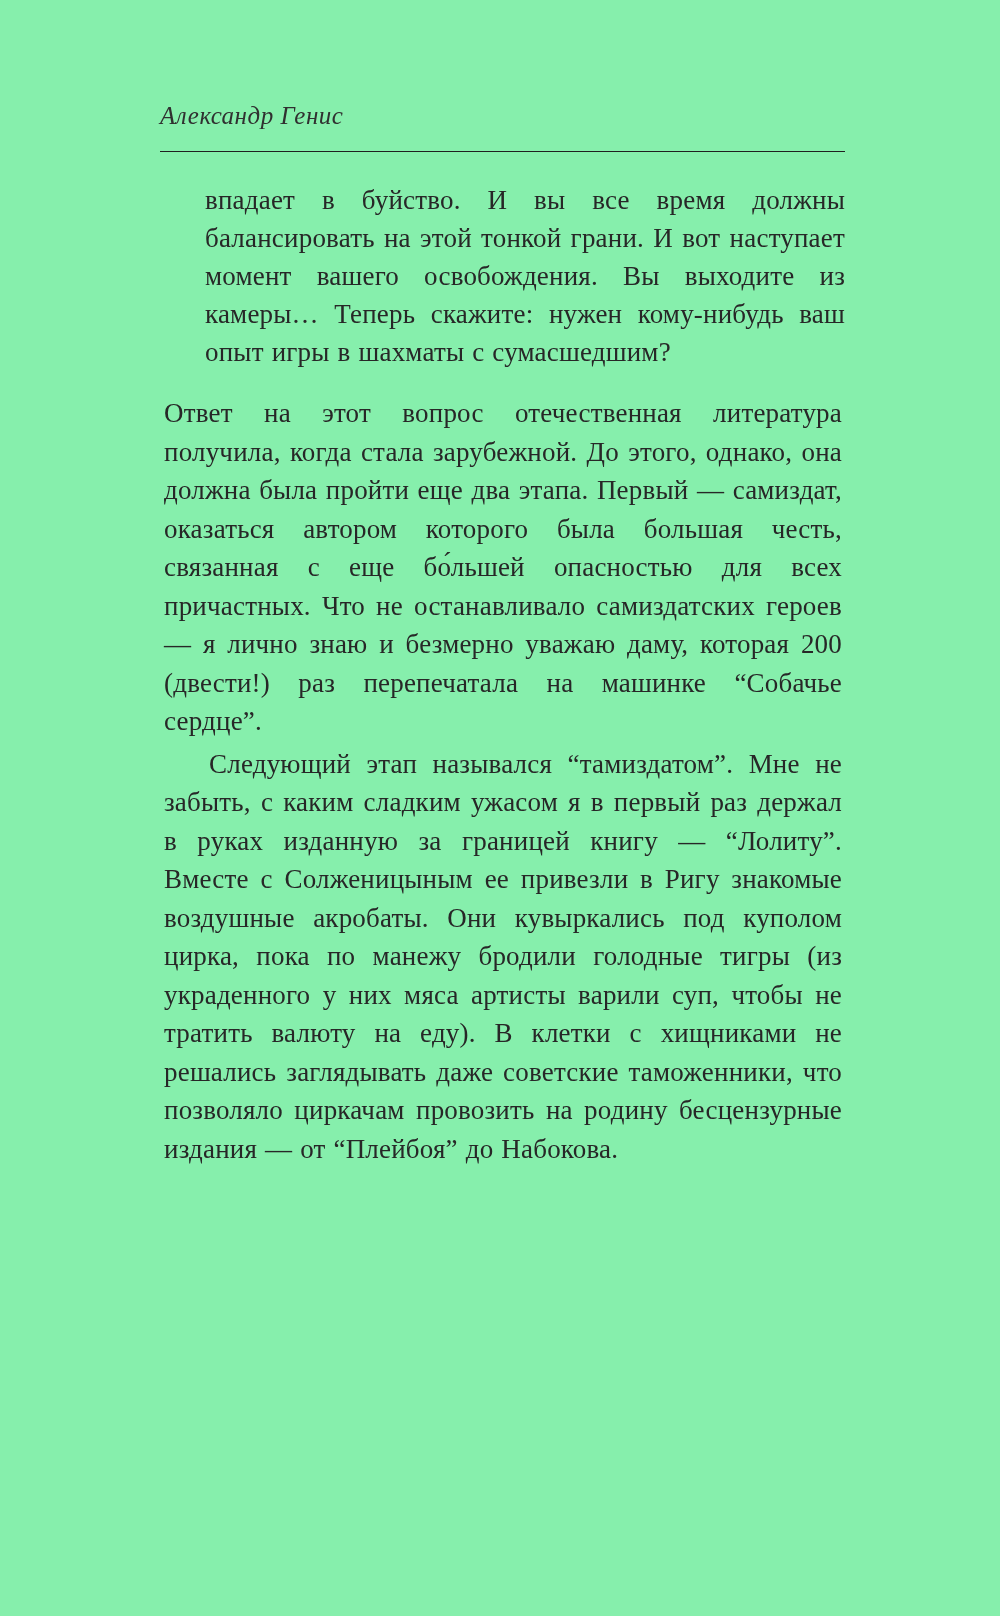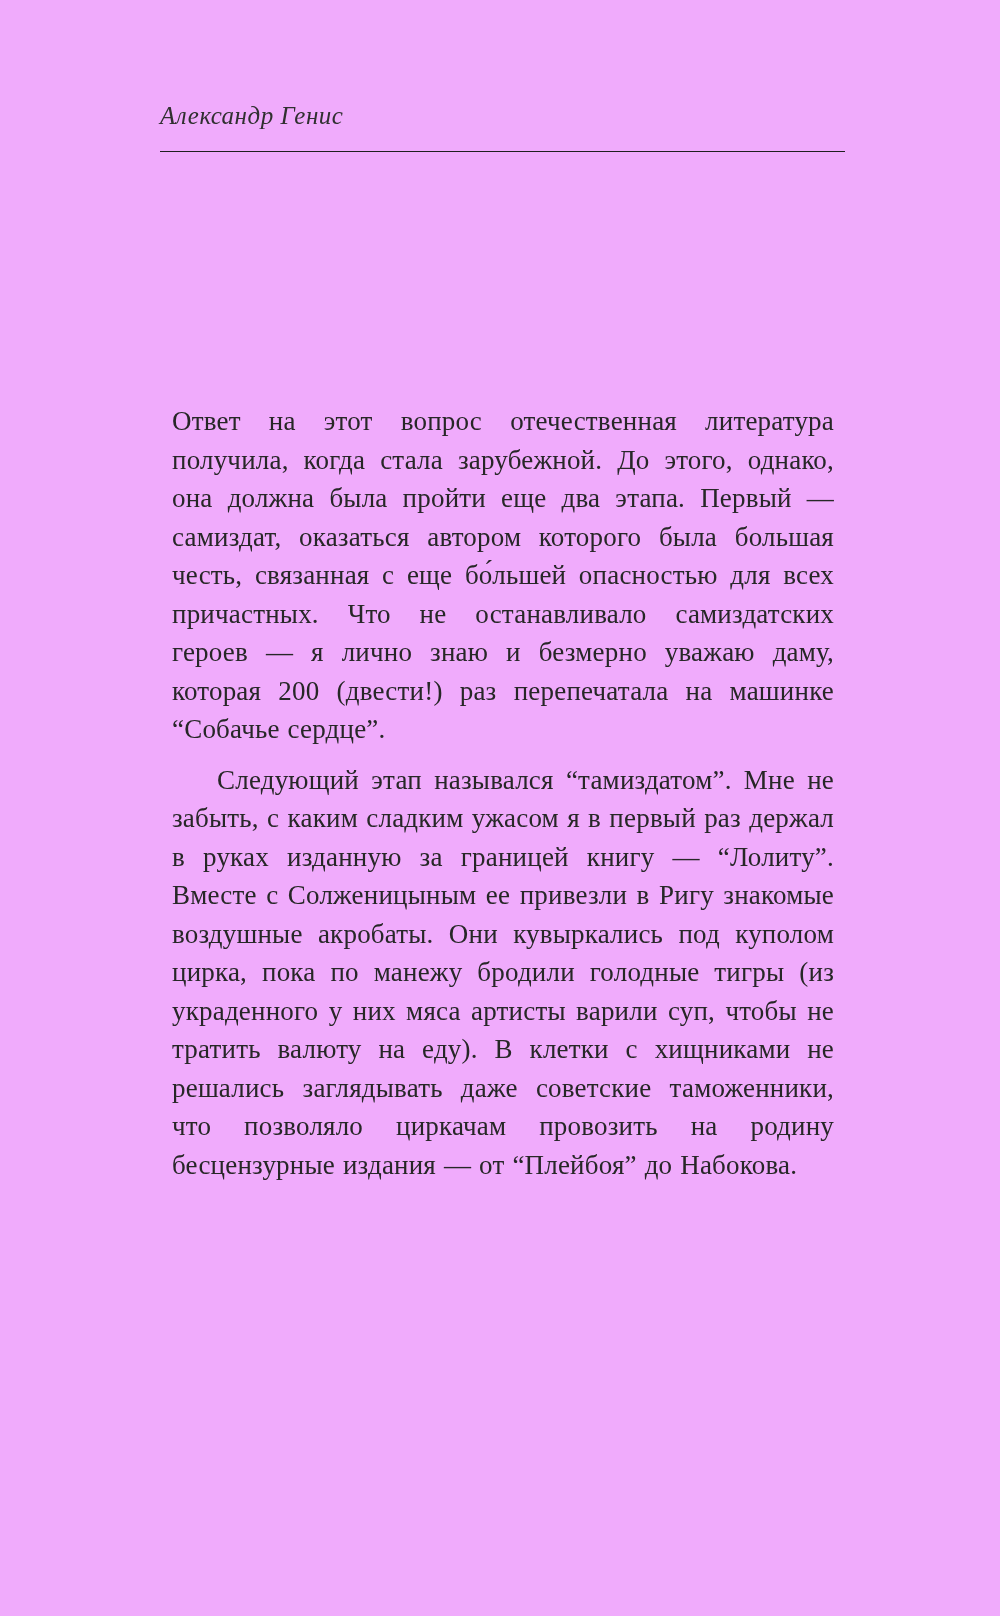--- a/index.html
+++ b/index.html
@@ -4,21 +4,21 @@
 <style>
   html, body {
     margin: 0;
     padding: 0;
     background: #ffffff;
   }
   .page {
     position: relative;
     width: 1000px;
     height: 1616px;
-    background: #f0abfc;
+    background: #86efac;
     color: #242424;
     font-family: "Liberation Serif", "DejaVu Serif", serif;
     overflow: hidden;
   }
   .running-head {
     position: absolute;
     left: 160px;
     top: 102px;
     width: 685px;
     font-style: italic;
@@ -52,34 +52,35 @@
     top: 390px;
     width: 686px;
     font-size: 27px;
     line-height: 38.5px;
     text-align: justify;
     letter-spacing: 0.2px;
     word-spacing: 1px;
     color: #272727;
   }
   .body-text p {
-    margin: 12px;
+    margin: 4px;
   }
   .body-text p.indented {
     text-indent: 45px;
   }
 </style>
 </head>
 <body>
 
 <div class="page">
 
   <div class="running-head">Александр Генис</div>
 
   <div class="header-rule"></div>
 
+  <div class="block-quote">впадает в буйство. И вы все время должны балансировать на этой тонкой грани. И вот наступает момент вашего освобождения. Вы выходите из камеры… Теперь скажите: нужен кому-нибудь ваш опыт игры в шахматы с сумасшедшим?</div>
 
   <div class="body-text">
     <p>Ответ на этот вопрос отечественная литература получила, когда стала зарубежной. До этого, однако, она должна была пройти еще два этапа. Первый — самиздат, оказаться автором которого была большая честь, связанная с еще бо́льшей опасностью для всех причастных. Что не останавливало самиздатских героев — я лично знаю и безмерно уважаю даму, которая 200 (двести!) раз перепечатала на машинке “Собачье сердце”.</p>
     <p class="indented">Следующий этап назывался “тамиздатом”. Мне не забыть, с каким сладким ужасом я в первый раз держал в руках изданную за границей книгу — “Лолиту”. Вместе с Солженицыным ее привезли в Ригу знакомые воздушные акробаты. Они кувыркались под куполом цирка, пока по манежу бродили голодные тигры (из украденного у них мяса артисты варили суп, чтобы не тратить валюту на еду). В клетки с хищниками не решались заглядывать даже советские таможенники, что позволяло циркачам провозить на родину бесцензурные издания — от “Плейбоя” до Набокова.</p>
   </div>
 
 </div>
 
 </body></html>

